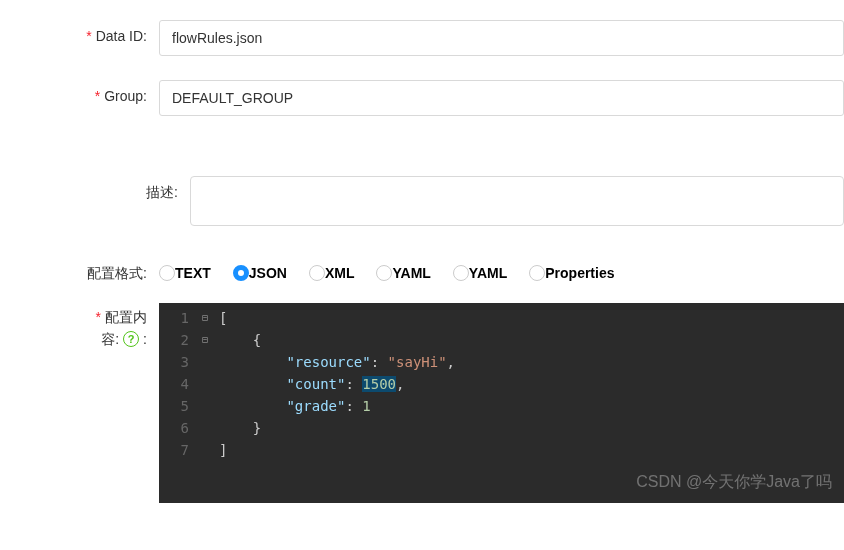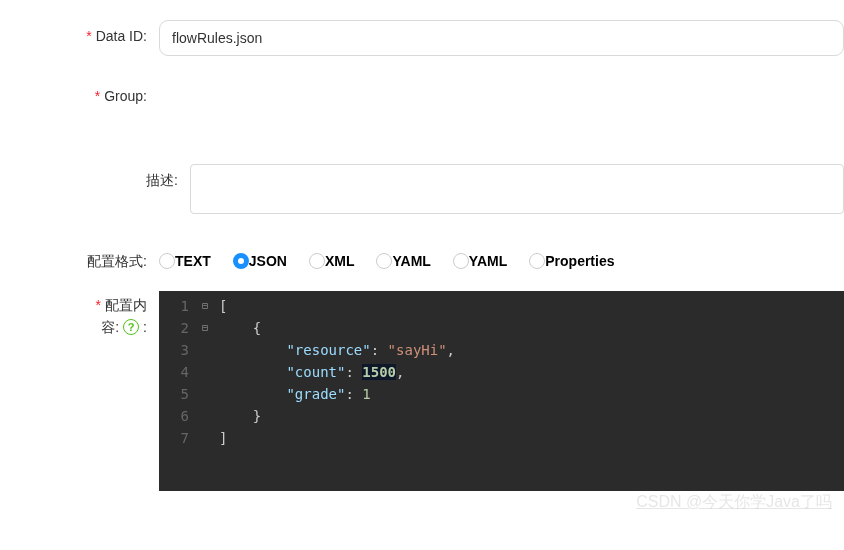--- a/index.html
+++ b/index.html
@@ -31,21 +31,21 @@
     }
     .input-col {
       flex: 1;
       padding-left: 4px;
     }
     .text-input {
       width: 100%;
       height: 36px;
       padding: 6px 12px;
       border: 1px solid #d9d9d9;
-      border-radius: 9px;
+      border-radius: 3px;
       font-size: 14px;
       color: #333;
       outline: none;
     }
     .textarea-input {
       width: 100%;
       height: 50px;
       padding: 6px 12px;
       border: 1px solid #d9d9d9;
       border-radius: 4px;
@@ -131,49 +131,51 @@
       flex-shrink: 0;
     }
     .code-text {
       padding-left: 6px;
       white-space: pre;
     }
     .tok-punc { color: #ccc; }
     .tok-key { color: #9cdcfe; }
     .tok-str { color: #ce9178; }
     .tok-num { color: #b5cea8; }
-    .tok-num-hl { color: #b5cea8; background: #0f172a; font-weight: bold; }
+    .tok-num-hl { color: #b5cea8; background: #0c4a6e; }
     .watermark {
       position: absolute;
       right: 12px;
-      top: 492px;
+      top: 472px;
       color: rgba(200,200,200,0.45);
       font-size: 16px;
       pointer-events: none;
-      text-decoration: underline;
     }
     .row-more { margin-bottom: 28px; }
     .row-desc { margin-bottom: 28px; margin-left: 31px; }
     .row-format { margin-bottom: 20px; }
   </style>
 </head>
 <body>
 
 <div class="form-row">
   <div class="label-col">
     <span class="req">*</span><span>Data ID:</span>
   </div>
   <div class="input-col">
     <input type="text" class="text-input" value="flowRules.json" style="">
   </div>
 </div>
 
 <div class="form-row">
   <div class="label-col">
     <span class="req">*</span><span>Group:</span>
+  </div>
+  <div class="input-col">
+    <input type="text" class="text-input" value="DEFAULT_GROUP" style="">
   </div>
 </div>
 
 <div class="form-row row-more">
   <div class="label-col"></div>
 </div>
 
 <div class="form-row row-desc">
   <div class="label-col">
     <span>描述:</span>

